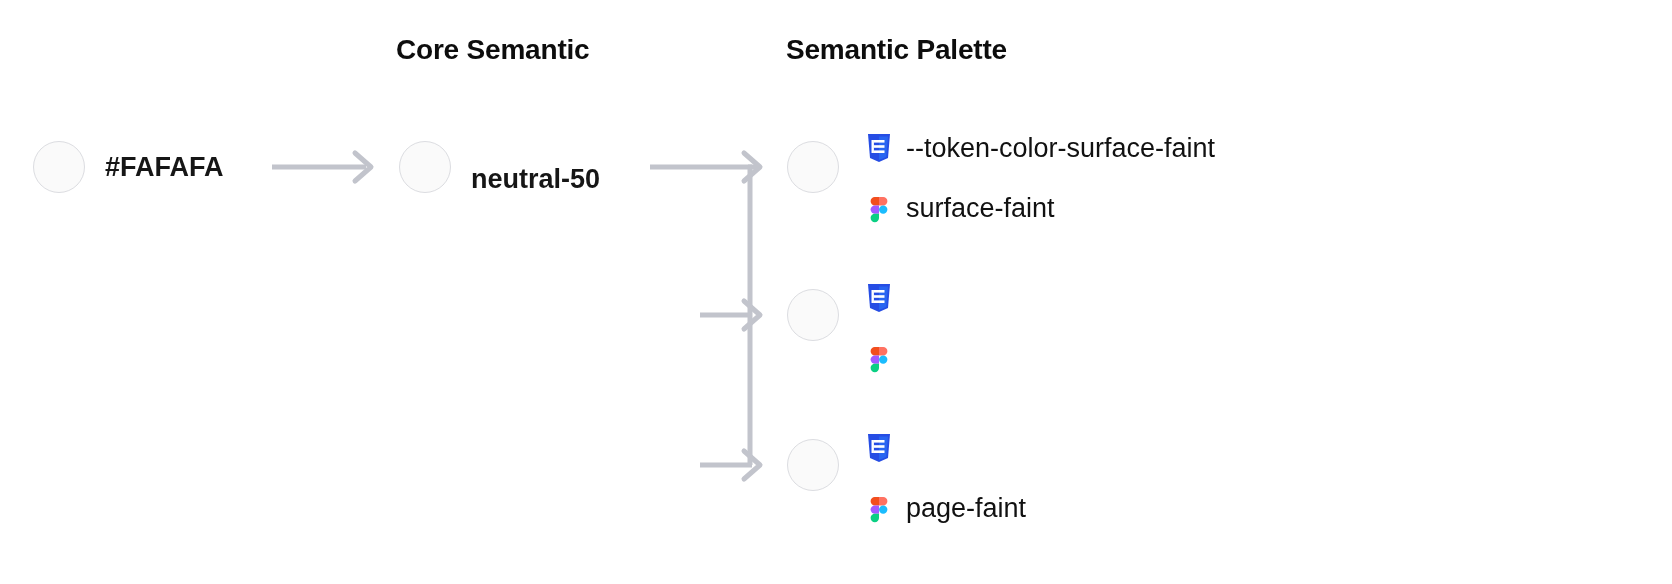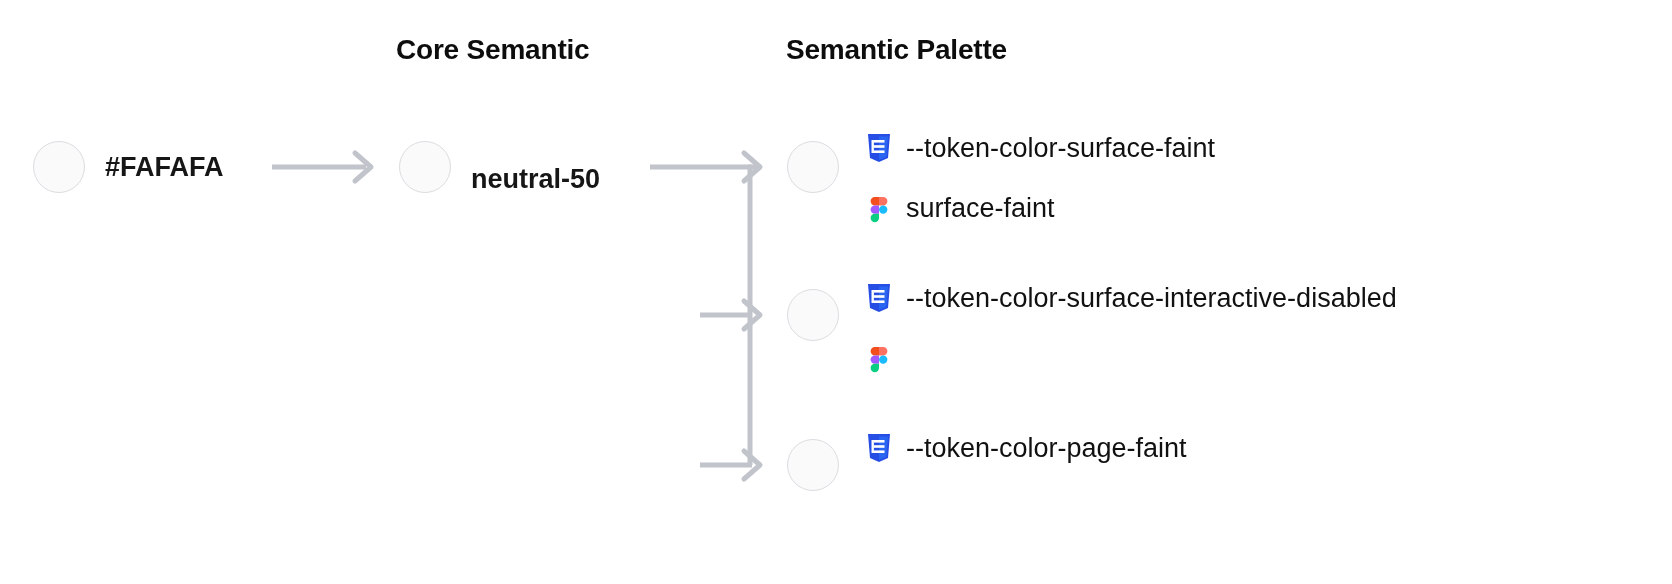--- a/index.html
+++ b/index.html
@@ -177,21 +177,20 @@
       <span class="icon-box">
         <svg width="26" height="30" viewBox="0 0 26 30">
           <path d="M2 1 L24 1 L22 25 L13 29 L4 25 Z" fill="#264DE4"></path>
           <path d="M13 3.5 L22 3.5 L20.3 24 L13 27 Z" fill="#2965F1"></path>
           <rect x="7.5" y="7" width="11" height="2.6" fill="#FFFFFF"></rect>
           <rect x="7.5" y="12.2" width="11" height="2.6" fill="#FFFFFF"></rect>
           <rect x="7.5" y="17.4" width="11" height="2.6" fill="#FFFFFF"></rect>
           <rect x="5.5" y="7" width="2.4" height="13" fill="#FFFFFF"></rect>
         </svg>
       </span>
-      <span class="sem-text">--token-color-surface-interactive-disabled</span>
     </div>
     <div class="sem-line">
       <span class="icon-box">
         <svg width="26" height="30" viewBox="0 0 26 30">
           <path d="M13 4 h4.2 a4.2 4.2 0 0 1 0 8.4 H13 Z" fill="#FF7262"></path>
           <path d="M13 4 H8.8 a4.2 4.2 0 0 0 0 8.4 H13 Z" fill="#F24E1E"></path>
           <path d="M13 12.4 h4.2 a4.2 4.2 0 0 1 0 8.4 a4.2 4.2 0 0 1 0-8.4 Z" fill="#1ABCFE"></path>
           <path d="M13 12.4 H8.8 a4.2 4.2 0 0 0 0 8.4 H13 Z" fill="#A259FF"></path>
           <path d="M13 20.8 H8.8 a4.2 4.2 0 0 0 0 8.4 a4.2 4.2 0 0 0 4.2-4.2 Z" fill="#0ACF83"></path>
         </svg>
@@ -204,17 +203,28 @@
       <span class="icon-box">
         <svg width="26" height="30" viewBox="0 0 26 30">
           <path d="M2 1 L24 1 L22 25 L13 29 L4 25 Z" fill="#264DE4"></path>
           <path d="M13 3.5 L22 3.5 L20.3 24 L13 27 Z" fill="#2965F1"></path>
           <rect x="7.5" y="7" width="11" height="2.6" fill="#FFFFFF"></rect>
           <rect x="7.5" y="12.2" width="11" height="2.6" fill="#FFFFFF"></rect>
           <rect x="7.5" y="17.4" width="11" height="2.6" fill="#FFFFFF"></rect>
           <rect x="5.5" y="7" width="2.4" height="13" fill="#FFFFFF"></rect>
         </svg>
       </span>
-      <span class="sem-text">--token-color-page-faint</span>
+    </div>
+    <div class="sem-line">
+      <span class="icon-box">
+        <svg width="26" height="30" viewBox="0 0 26 30">
+          <path d="M13 4 h4.2 a4.2 4.2 0 0 1 0 8.4 H13 Z" fill="#FF7262"></path>
+          <path d="M13 4 H8.8 a4.2 4.2 0 0 0 0 8.4 H13 Z" fill="#F24E1E"></path>
+          <path d="M13 12.4 h4.2 a4.2 4.2 0 0 1 0 8.4 a4.2 4.2 0 0 1 0-8.4 Z" fill="#1ABCFE"></path>
+          <path d="M13 12.4 H8.8 a4.2 4.2 0 0 0 0 8.4 H13 Z" fill="#A259FF"></path>
+          <path d="M13 20.8 H8.8 a4.2 4.2 0 0 0 0 8.4 a4.2 4.2 0 0 0 4.2-4.2 Z" fill="#0ACF83"></path>
+        </svg>
+      </span>
+      <span class="sem-text">page-faint</span>
     </div>
   </div>
 
 </div>
 
 </body></html>

